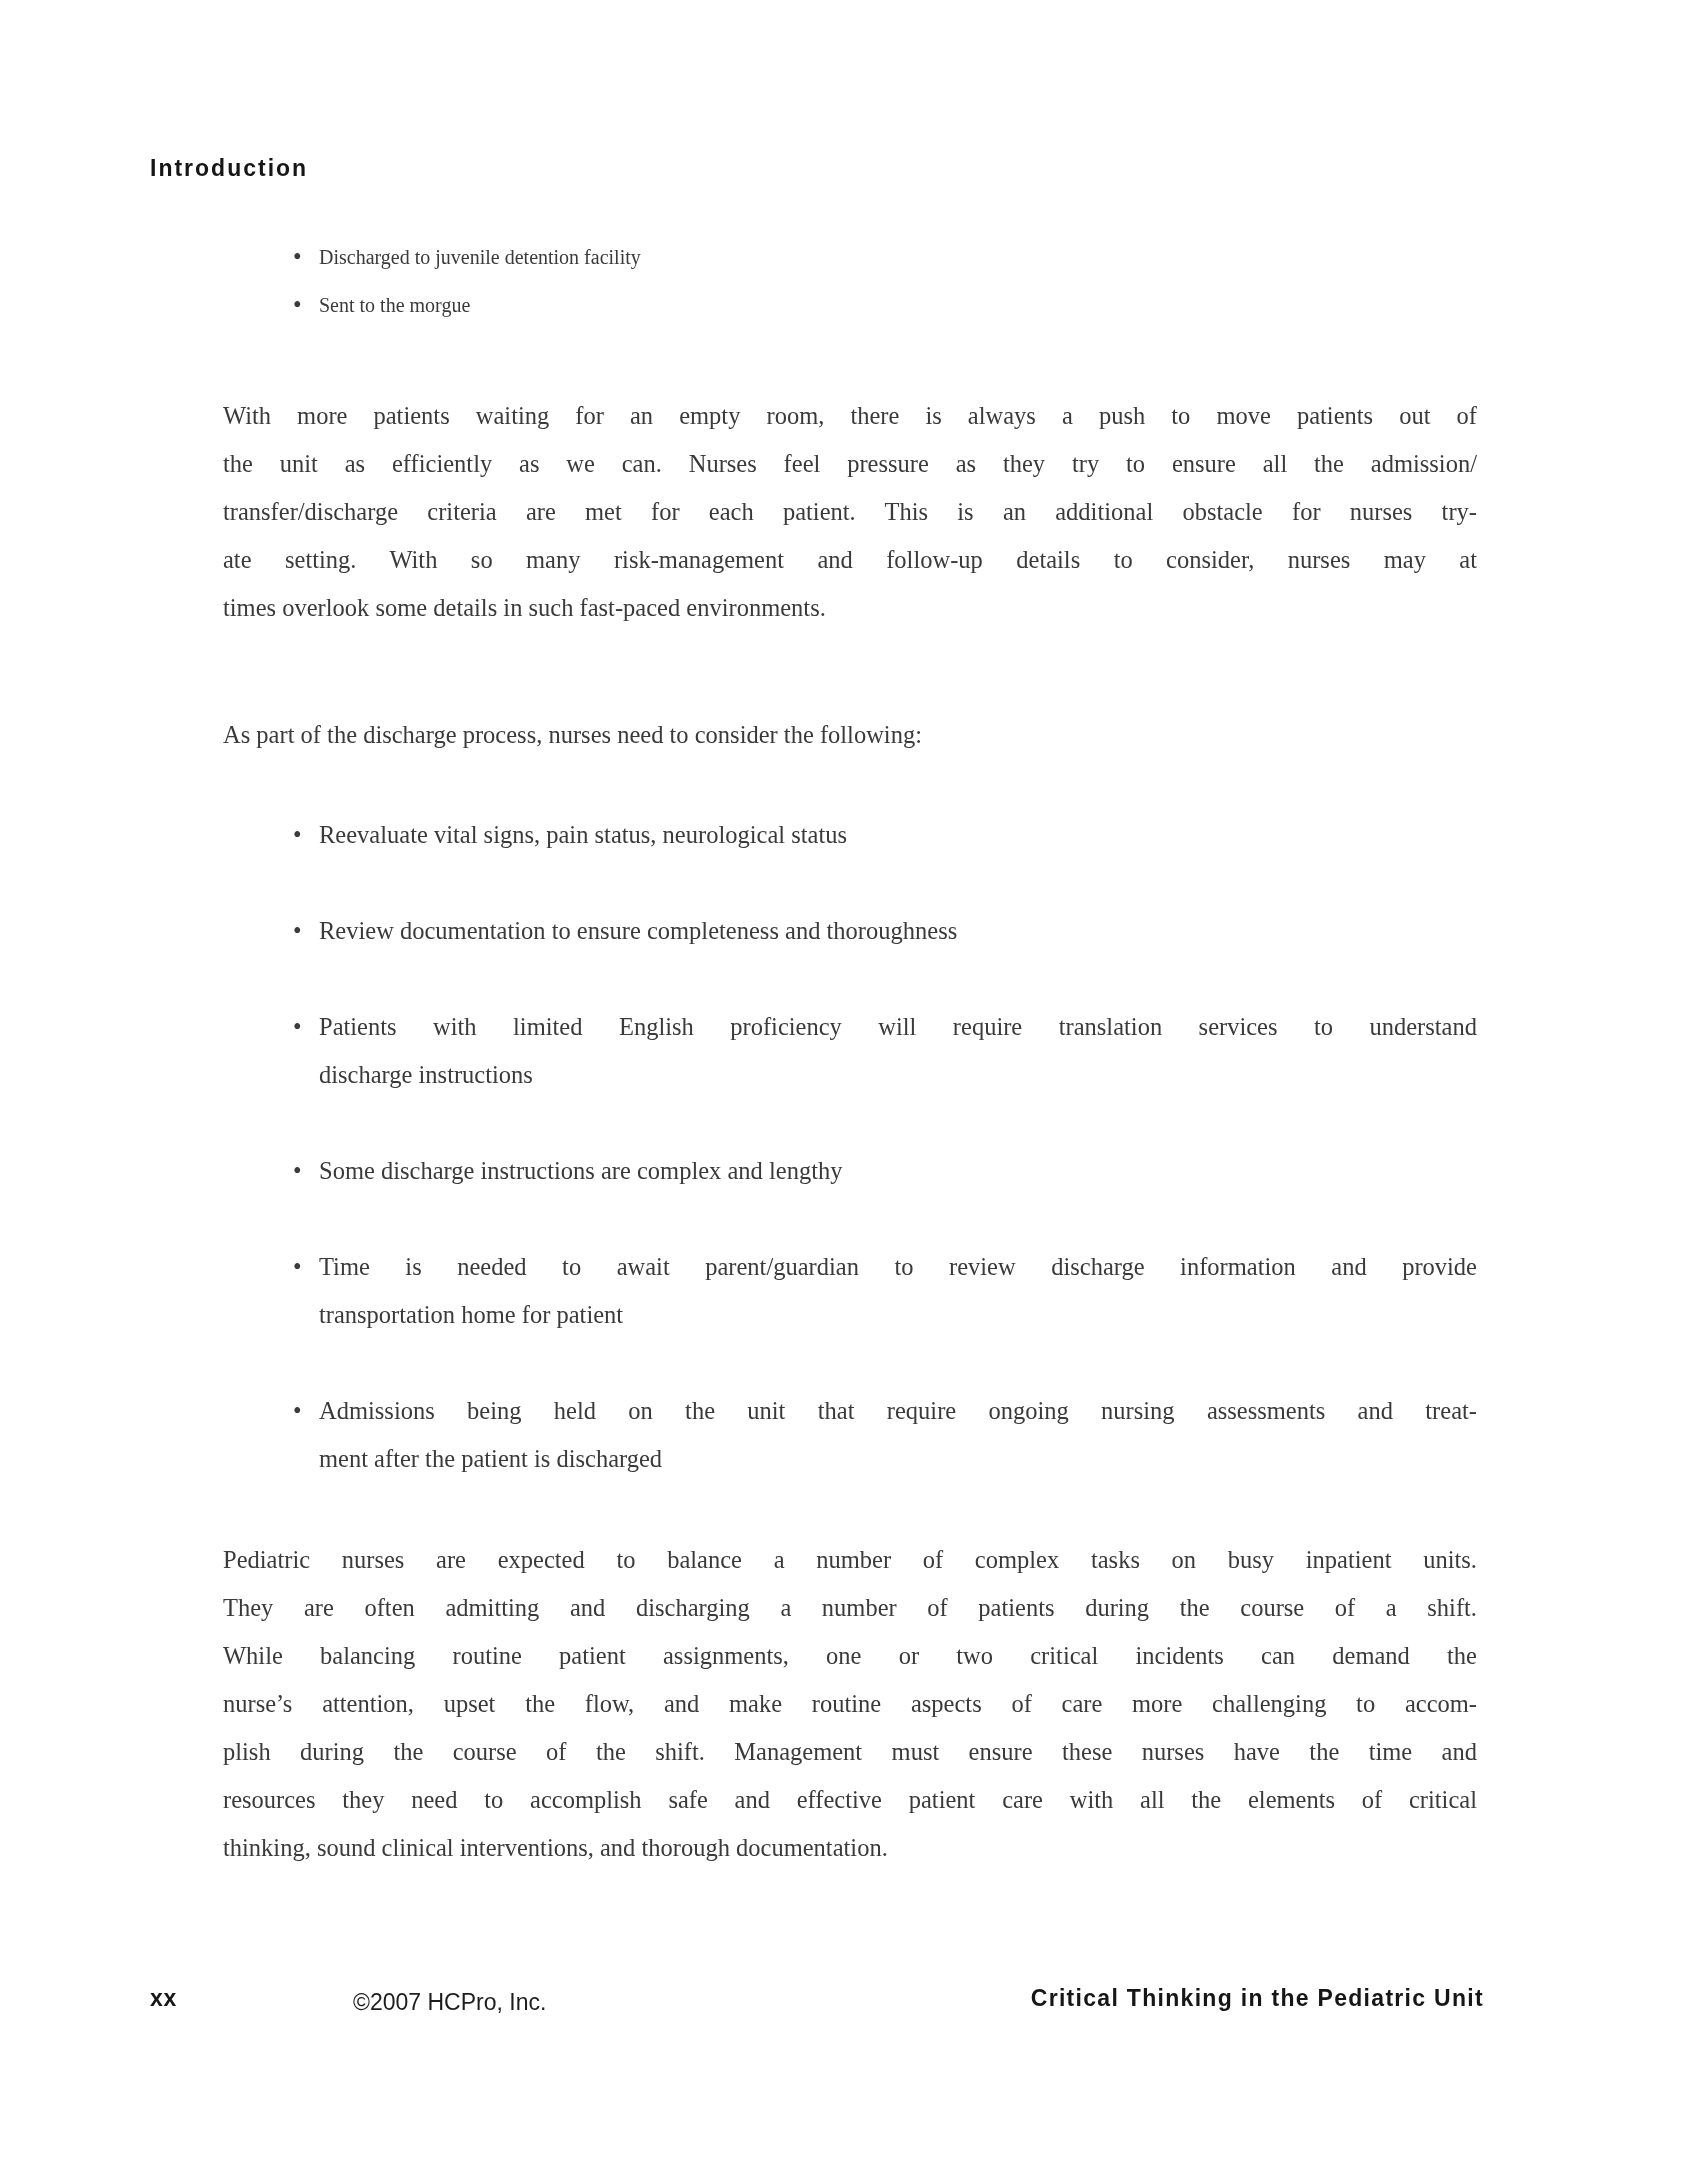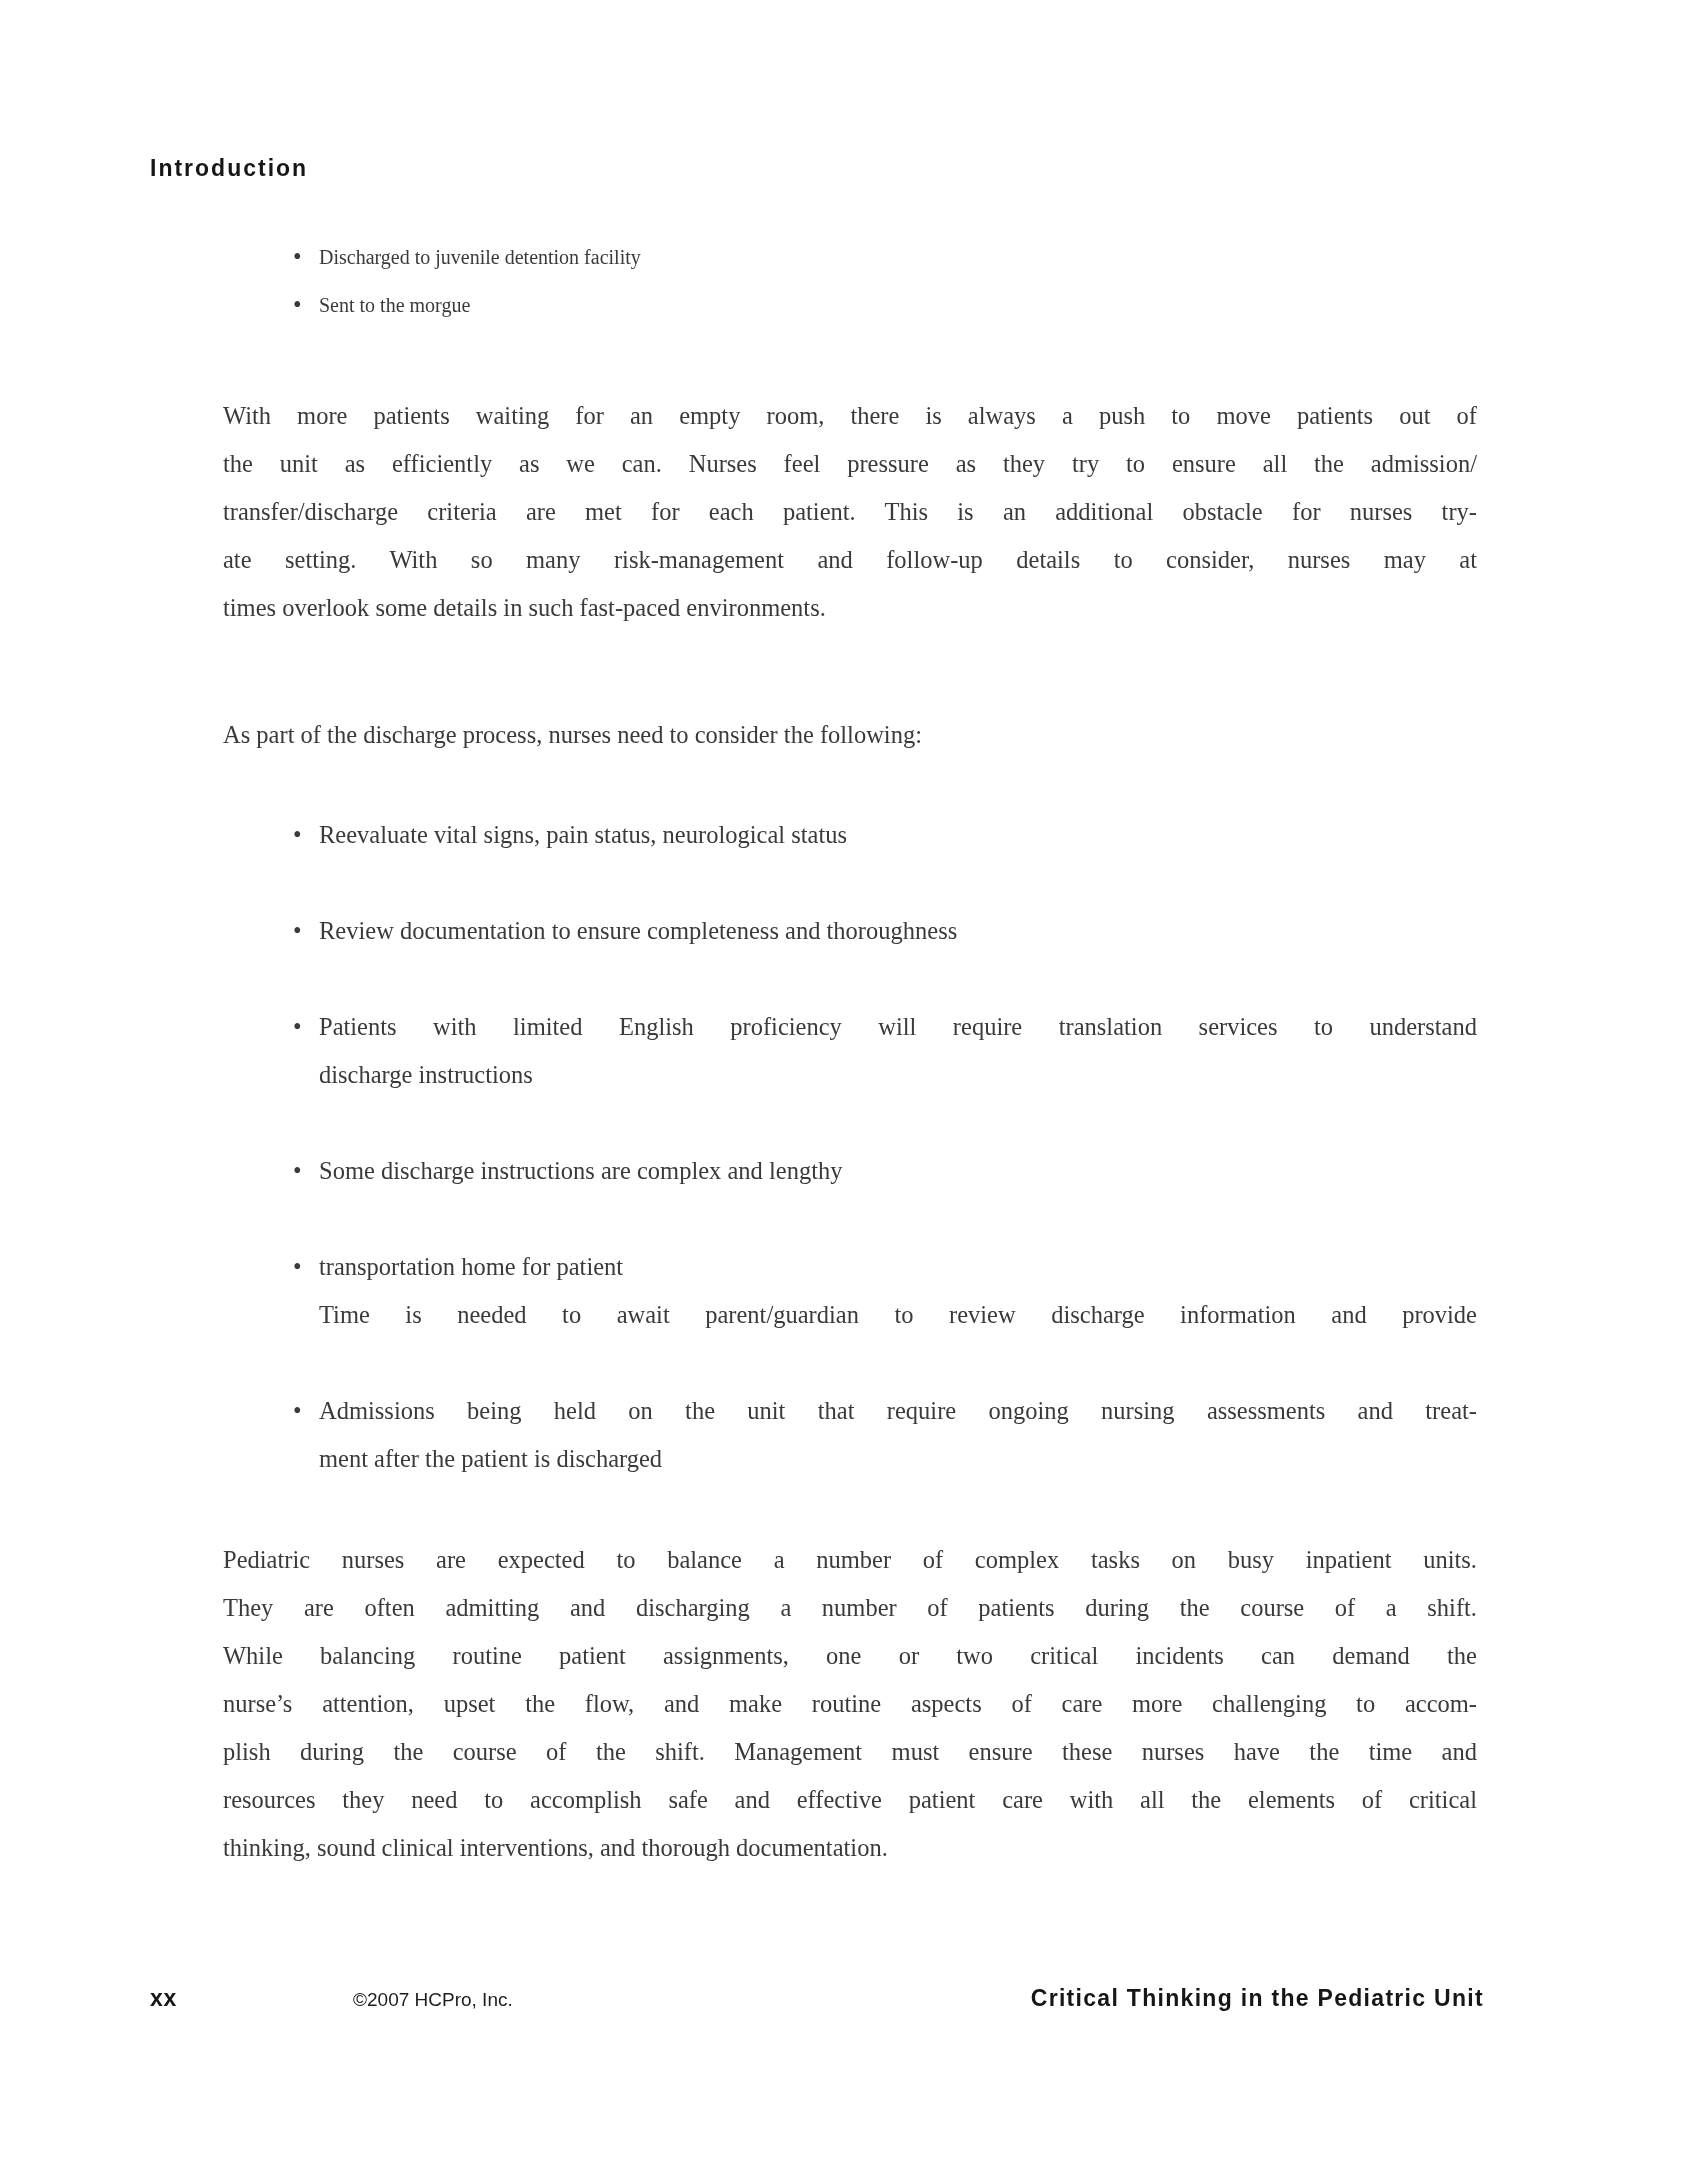--- a/index.html
+++ b/index.html
@@ -54,21 +54,21 @@
   }
   .b-lines { flex: 1 1 auto; min-width: 0; }
   .b-text { font-size: 20px; line-height: 48px; }
 
   
   .footer-text {
     font-family: "Liberation Sans", "DejaVu Sans", sans-serif;
     color: #161616;
   }
   #page-num  { left: 150px; top: 1985px; font-weight: bold; font-size: 23px; letter-spacing: 0.7px; }
-  #copyright { left: 353px; top: 1989px; font-size: 19px; font-weight: normal; color: #1d1d1d; }
+  #copyright { left: 353px; top: 1989px; font-size: 23px; font-weight: normal; color: #1d1d1d; }
   #book-title { right: 203px; top: 1985px; font-weight: bold; font-size: 23px; letter-spacing: 1.3px; }
 </style>
 </head>
 <body>
 
 <div class="page">
 
   <h1 class="abs" id="title">Introduction</h1>
 
   <div class="abs" id="top-bullets">
@@ -116,22 +116,22 @@
     </div>
     <div class="b-item">
       <span class="b-marker">•</span>
       <div class="b-lines">
         <div class="jline last">Some discharge instructions are complex and lengthy</div>
       </div>
     </div>
     <div class="b-item">
       <span class="b-marker">•</span>
       <div class="b-lines">
+        <div class="jline">Time is needed to await parent/guardian to review discharge information and provide</div>
         <div class="jline last">transportation home for patient</div>
-        <div class="jline">Time is needed to await parent/guardian to review discharge information and provide</div>
       </div>
     </div>
     <div class="b-item">
       <span class="b-marker">•</span>
       <div class="b-lines">
         <div class="jline">Admissions being held on the unit that require ongoing nursing assessments and treat-</div>
         <div class="jline last">ment after the patient is discharged</div>
       </div>
     </div>
   </div>

